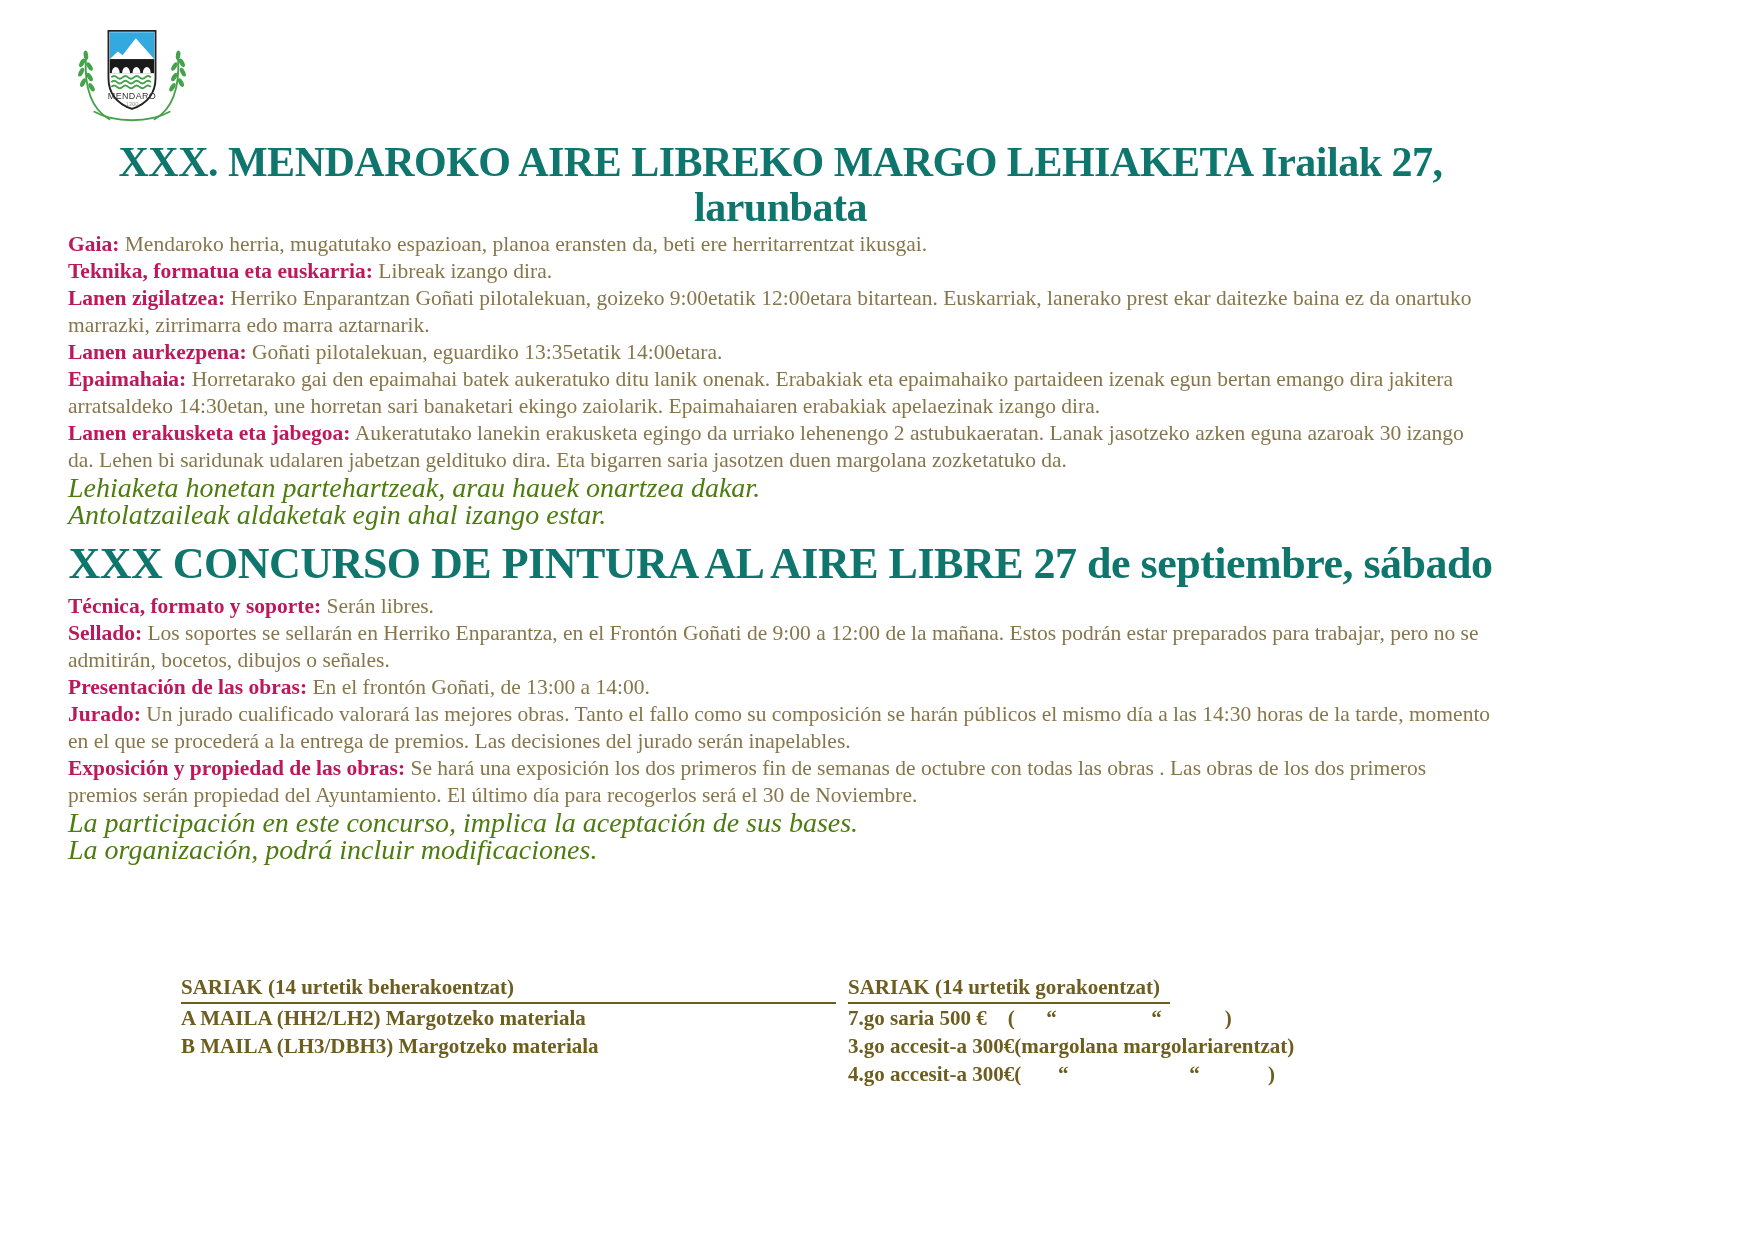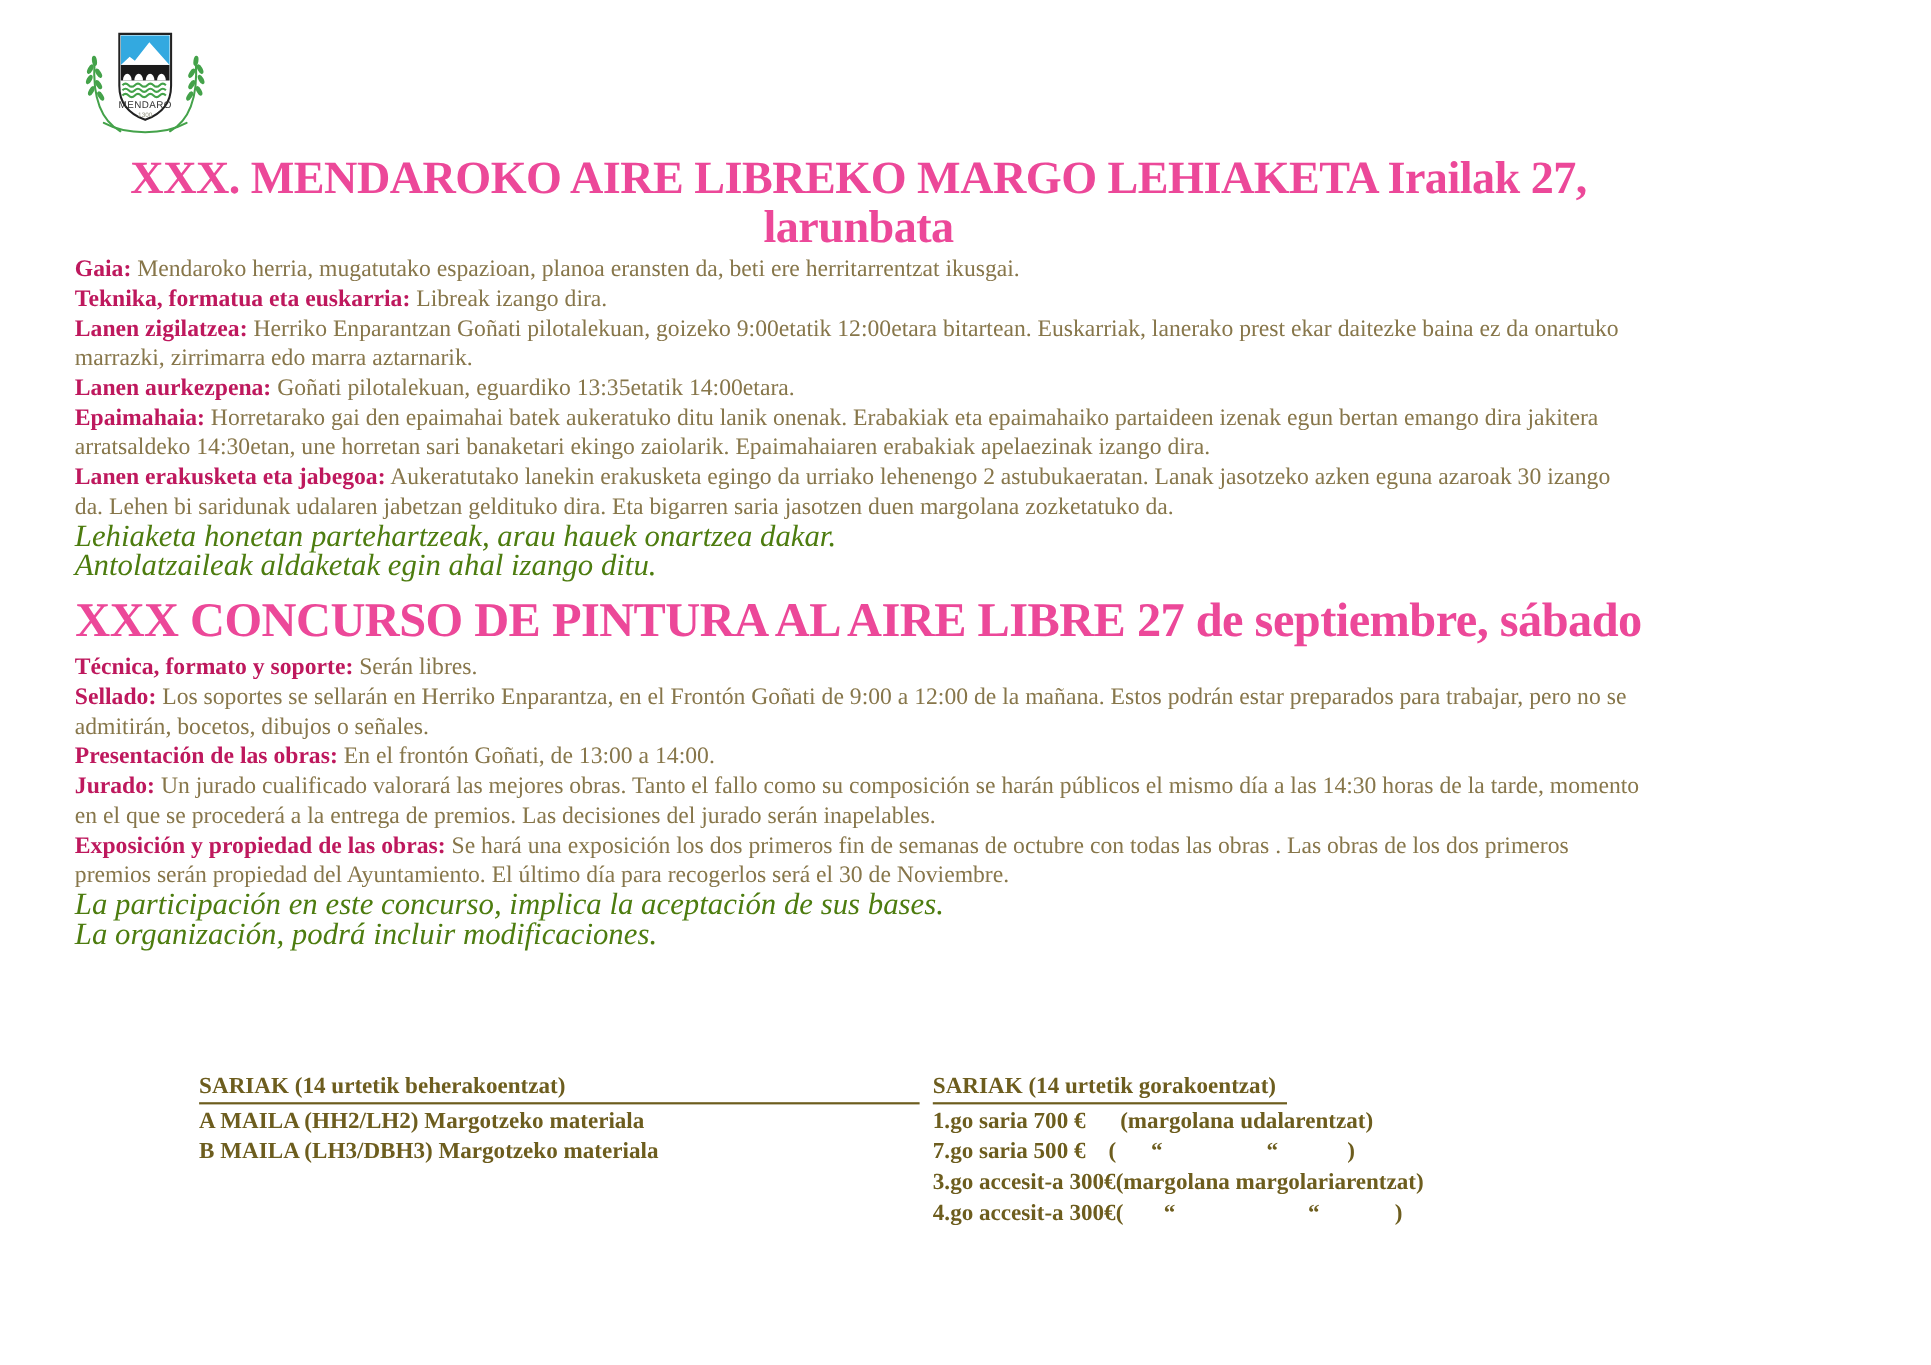--- a/index.html
+++ b/index.html
@@ -10,21 +10,21 @@
   }
   .page { padding:26px 0 0 68px; }
   .content { width:1425px; }
 
   .logo-wrap { display:flex; height:100px; }
 
   h1.doc-title {
     margin-top:14px;
     font-size:42px; line-height:1.08; font-weight:bold;
     letter-spacing:-0.5px;
-    text-align:center; color:#ec4899;
+    text-align:center; color:#0f766e;
   }
   h1.doc-title.es { font-size:44px; margin-top:12px; margin-bottom:6px; }
 
   p.line { font-size:21.5px; line-height:27px; color:#87764a; }
   p.line b { color:#be185d; }
   p.note {
     font-size:28px; line-height:27px; color:#4d7c0f;
     font-style:italic; 
   }
 
@@ -100,42 +100,41 @@
     <h1 class="doc-title">XXX. MENDAROKO AIRE LIBREKO MARGO LEHIAKETA Irailak 27, larunbata</h1>
 
     <p class="line"><b>Gaia:</b><span> Mendaroko herria, mugatutako espazioan, planoa eransten da, beti ere herritarrentzat ikusgai.</span></p>
     <p class="line"><b>Teknika, formatua eta euskarria:</b><span> Libreak izango dira.</span></p>
     <p class="line"><b>Lanen zigilatzea:</b><span> Herriko Enparantzan Goñati pilotalekuan, goizeko 9:00etatik 12:00etara bitartean. Euskarriak, lanerako prest ekar daitezke baina ez da onartuko marrazki, zirrimarra edo marra aztarnarik.</span></p>
     <p class="line"><b>Lanen aurkezpena:</b><span> Goñati pilotalekuan, eguardiko 13:35etatik 14:00etara.</span></p>
     <p class="line"><b>Epaimahaia:</b><span> Horretarako gai den epaimahai batek aukeratuko ditu lanik onenak. Erabakiak eta epaimahaiko partaideen izenak egun bertan emango dira jakitera arratsaldeko 14:30etan, une horretan sari banaketari ekingo zaiolarik. Epaimahaiaren erabakiak apelaezinak izango dira.</span></p>
     <p class="line"><b>Lanen erakusketa eta jabegoa:</b><span> Aukeratutako lanekin erakusketa egingo da urriako lehenengo 2 astubukaeratan. Lanak jasotzeko azken eguna azaroak 30 izango da. Lehen bi saridunak udalaren jabetzan geldituko dira. Eta bigarren saria jasotzen duen margolana zozketatuko da.</span></p>
 
     <p class="note">Lehiaketa honetan partehartzeak, arau hauek onartzea dakar.</p>
-    <p class="note">Antolatzaileak aldaketak egin ahal izango ditu.</p>
+    <p class="note">Antolatzaileak aldaketak egin ahal izango estar.</p>
 
     <h1 class="doc-title es">XXX CONCURSO DE PINTURA AL AIRE LIBRE 27 de septiembre, sábado</h1>
 
     <p class="line"><b>Técnica, formato y soporte:</b><span> Serán libres.</span></p>
     <p class="line"><b>Sellado:</b><span> Los soportes se sellarán en Herriko Enparantza, en el Frontón Goñati de 9:00 a 12:00 de la mañana. Estos podrán estar preparados para trabajar, pero no se admitirán, bocetos, dibujos o señales.</span></p>
     <p class="line"><b>Presentación de las obras:</b><span> En el frontón Goñati, de 13:00 a 14:00.</span></p>
     <p class="line"><b>Jurado:</b><span> Un jurado cualificado valorará las mejores obras. Tanto el fallo como su composición se harán públicos el mismo día a las 14:30 horas de la tarde, momento en el que se procederá a la entrega de premios. Las decisiones del jurado serán inapelables.</span></p>
     <p class="line"><b>Exposición y propiedad de las obras:</b><span> Se hará una exposición los dos primeros fin de semanas de octubre con todas las obras . Las obras de los dos primeros premios serán propiedad del Ayuntamiento. El último día para recogerlos será el 30 de Noviembre.</span></p>
 
     <p class="note">La participación en este concurso, implica la aceptación de sus bases.</p>
     <p class="note">La organización, podrá incluir modificaciones.</p>
 
     <div class="prizes">
       <div class="prize-col-left">
         <div class="hdr">SARIAK (14 urtetik beherakoentzat)</div>
         <div class="prize-row">A MAILA (HH2/LH2) Margotzeko materiala</div>
         <div class="prize-row">B MAILA (LH3/DBH3) Margotzeko materiala</div>
       </div>
       <div class="prize-col-right">
         <div class="hdr"><span>SARIAK (14 urtetik gorakoentzat)</span></div>
-        <div class="prize-row">1.go saria 700 €      (margolana udalarentzat)</div>
         <div class="prize-row">7.go saria 500 €    (      “                  “            )</div>
         <div class="prize-row">3.go accesit-a 300€(margolana margolariarentzat)</div>
         <div class="prize-row">4.go accesit-a 300€(       “                       “             )</div>
       </div>
     </div>
 
   </div>
 </div>
 
 </body></html>

